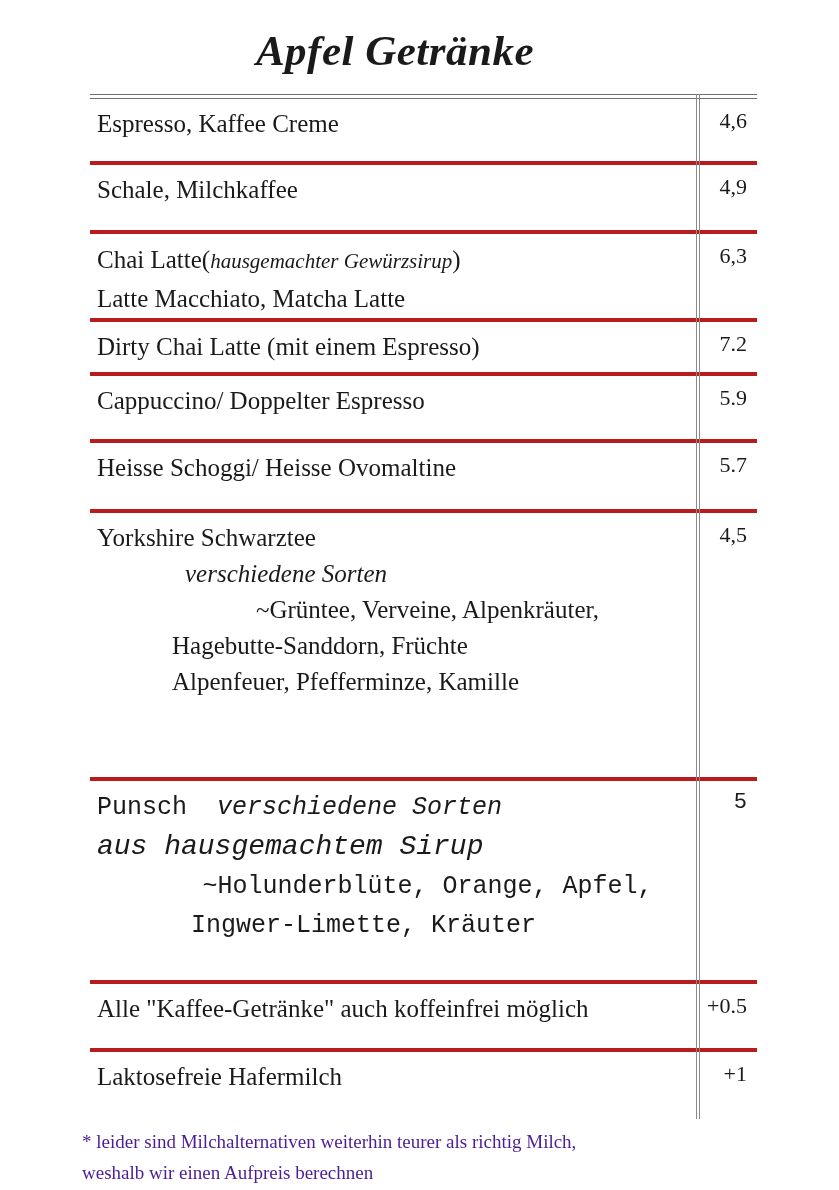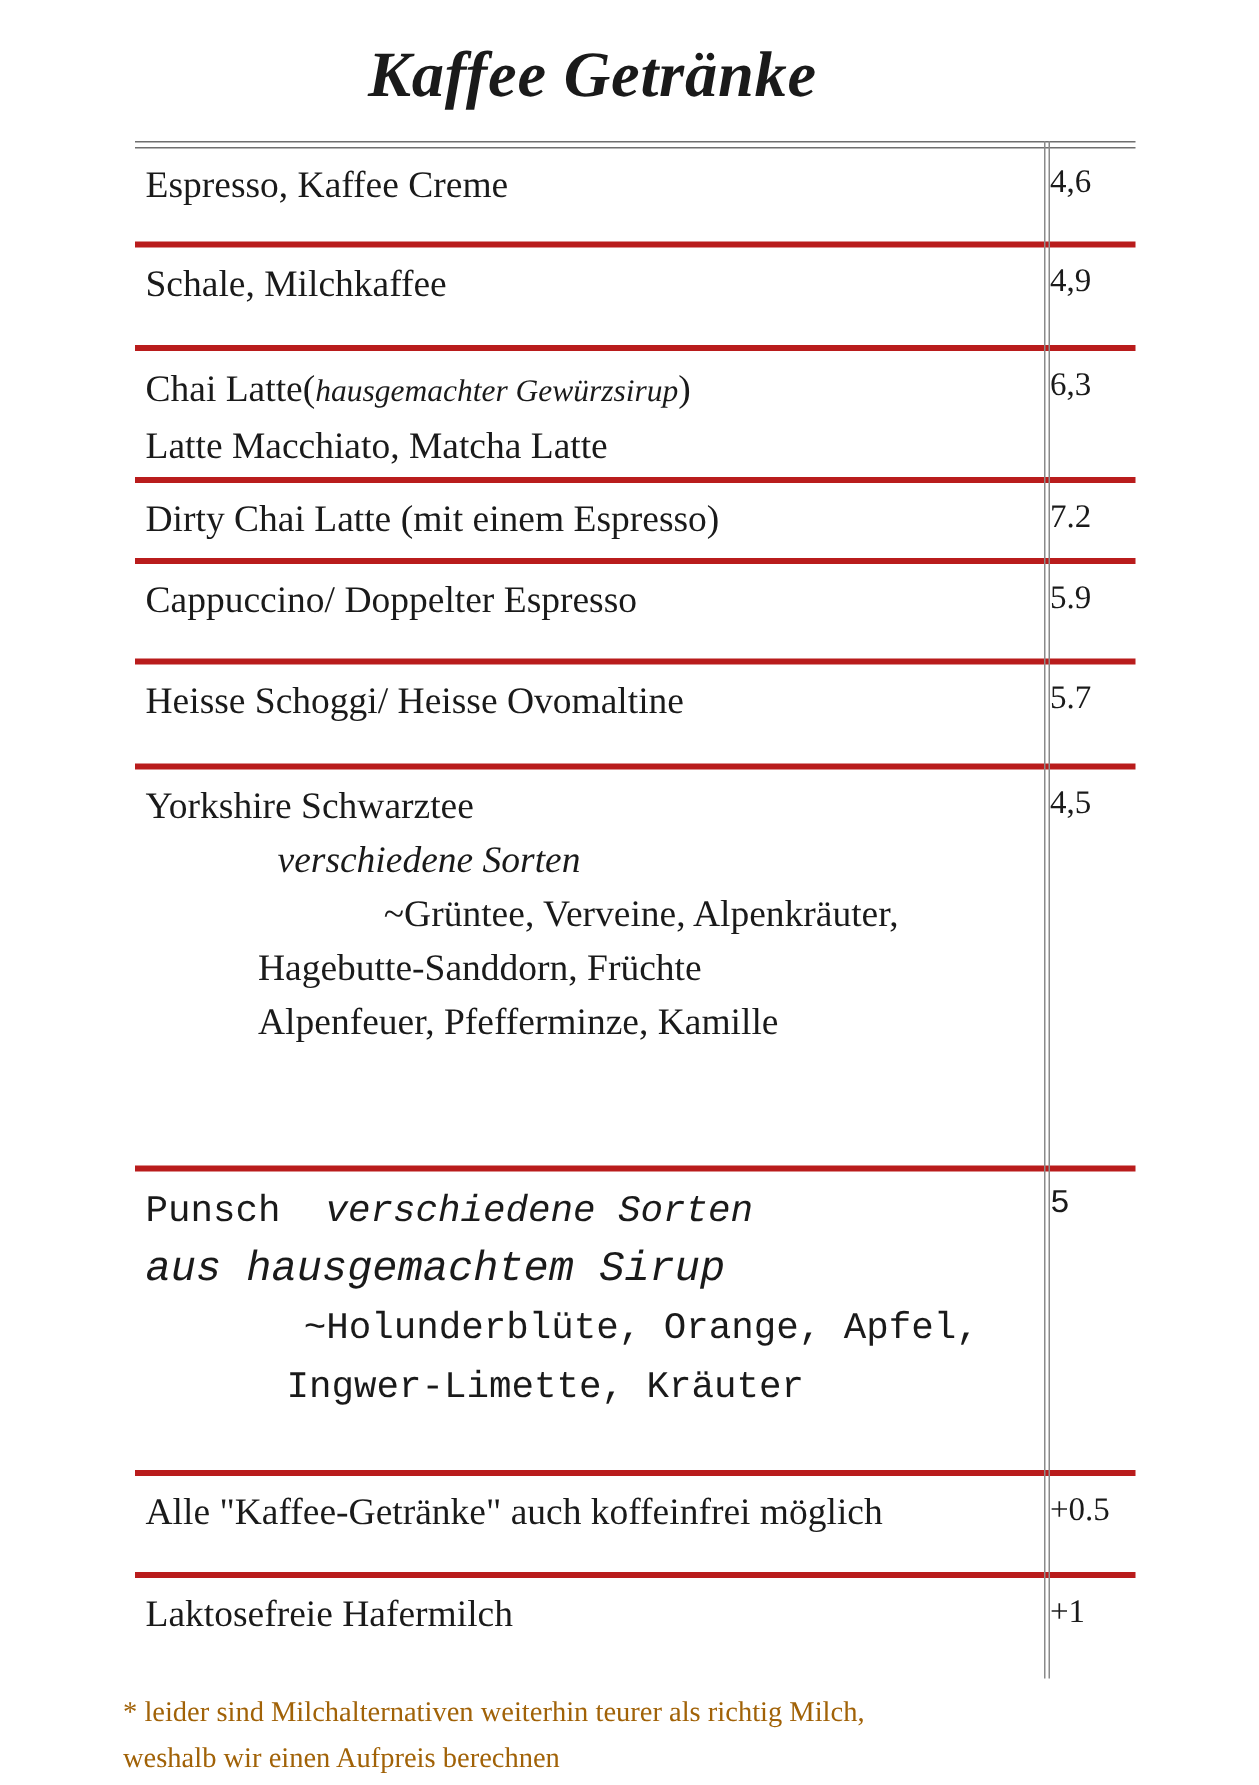--- a/index.html
+++ b/index.html
@@ -52,21 +52,21 @@
     font-size: 25px;
   }
   .line {
     line-height: 35px;
     min-height: 35px;
     white-space: pre-wrap;
   }
   .price {
     width: 47px;
     padding: 9px 10px 0 0;
-    text-align: left;
+    text-align: right;
     font-size: 22px;
     line-height: 26px;
   }
   .it { font-style: italic; }
   .small { font-size: 21px; }
   .large { font-size: 28px; }
   .ind1 { padding-left: 70px; text-align: center; }
   .ind2 { padding-left: 75px; }
   .ind3 { padding-left: 88px; }
   .ind4 { padding-left: 94px; }
@@ -80,29 +80,29 @@
   .r7 { min-height: 199px; font-family: Liberation Mono, monospace; }
   .r8 { min-height: 64px; }
   .r9 { min-height: 62px; gap: 44px; }
   .r2 .line { line-height: 37px; min-height: 37px; }
   .r6 .line { line-height: 36px; min-height: 36px; }
   .r7 .line { line-height: 39px; min-height: 39px; }
   .footnote {
     margin: 12px 0 0 82px;
     font-size: 19px;
     line-height: 31px;
-    color: #a16207;
+    color: #4c1d95;
   }
 </style>
 </head>
 <body>
 
 <div>
 
-  <h1 class="page-title">Kaffee Getränke</h1>
+  <h1 class="page-title">Apfel Getränke</h1>
 
   <div class="menu-table">
     <div class="top-rule"></div>
     <div id="menu-rows">
         <div class="row r0">
           <div class="name">
             <div class="line"><span>Espresso, Kaffee Creme</span></div>
           </div>
           <div class="price">4,6</div>
         </div>

